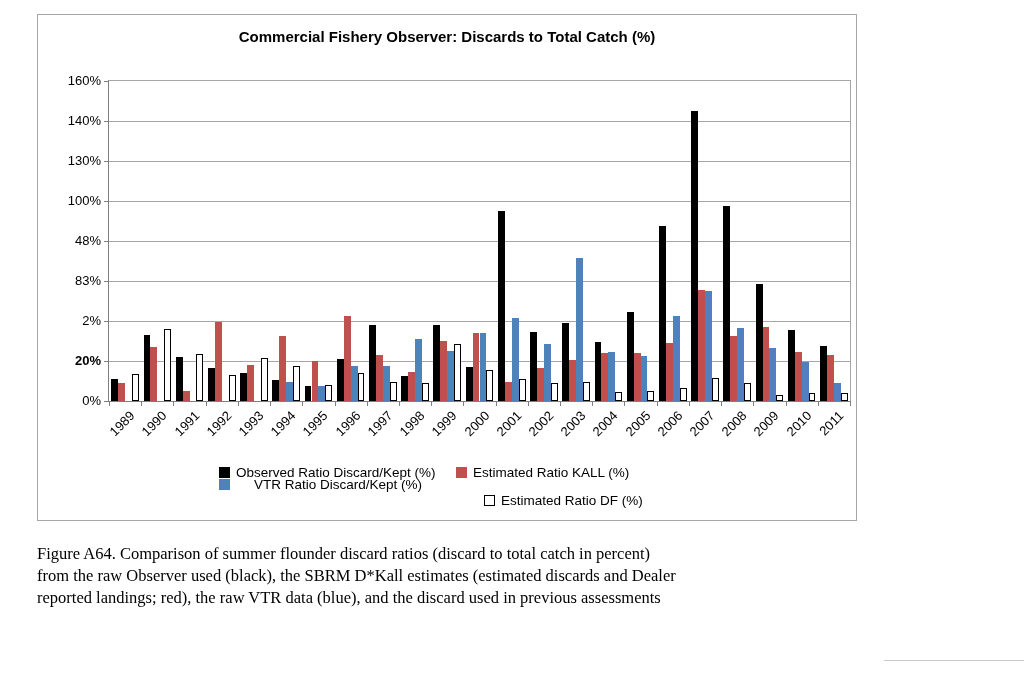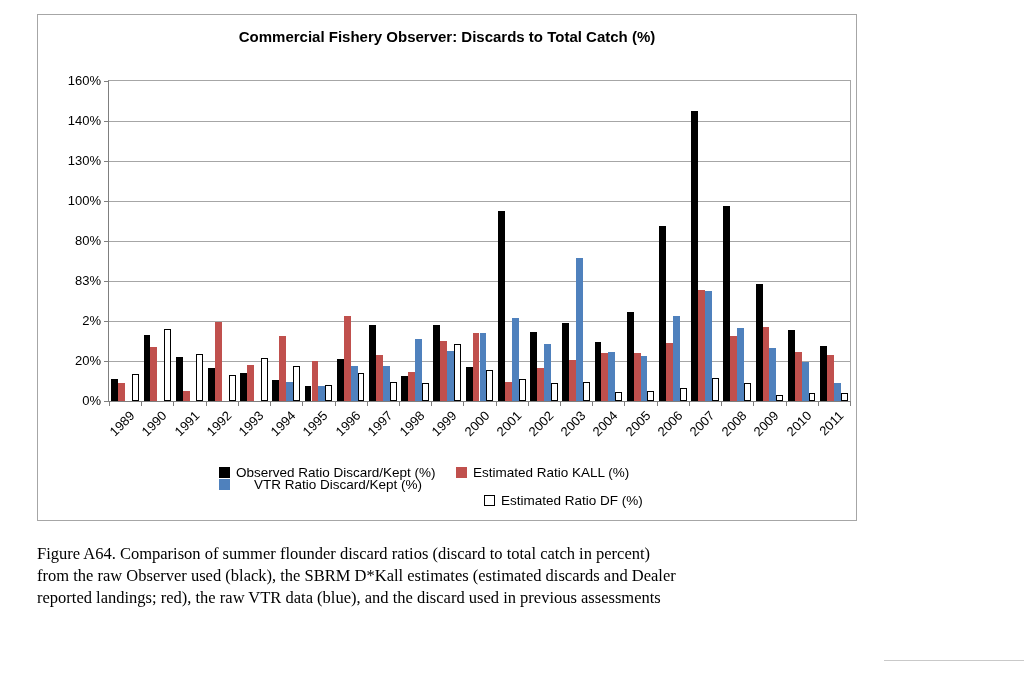--- a/index.html
+++ b/index.html
@@ -45,27 +45,27 @@
         <div class="gridline" style="top: 280px;"></div>
         <div class="ytick" style="top: 0px;"></div>
         <div class="ylab" style="top: -8px;">160%</div>
         <div class="ytick" style="top: 40px;"></div>
         <div class="ylab" style="top: 32px;">140%</div>
         <div class="ytick" style="top: 80px;"></div>
         <div class="ylab" style="top: 72px;">130%</div>
         <div class="ytick" style="top: 120px;"></div>
         <div class="ylab" style="top: 112px;">100%</div>
         <div class="ytick" style="top: 160px;"></div>
-        <div class="ylab" style="top: 152px;">80%</div>
+        <div class="ylab" style="top: 152px;">48%</div>
         <div class="ytick" style="top: 200px;"></div>
         <div class="ylab" style="top: 192px;">83%</div>
         <div class="ytick" style="top: 240px;"></div>
         <div class="ylab" style="top: 232px;">2%</div>
         <div class="ytick" style="top: 280px;"></div>
-        <div class="ylab" style="top: 272px;">20%</div>
+        <div class="ylab" style="top: 272px; font-weight: bold;">20%</div>
         <div class="ytick" style="top: 320px;"></div>
         <div class="ylab" style="top: 312px;">0%</div>
         <div class="xtick" style="left: 0px;"></div>
         <div class="xtick" style="left: 32.2174px;"></div>
         <div class="xtick" style="left: 64.4348px;"></div>
         <div class="xtick" style="left: 96.6522px;"></div>
         <div class="xtick" style="left: 128.87px;"></div>
         <div class="xtick" style="left: 161.087px;"></div>
         <div class="xtick" style="left: 193.304px;"></div>
         <div class="xtick" style="left: 225.522px;"></div>

